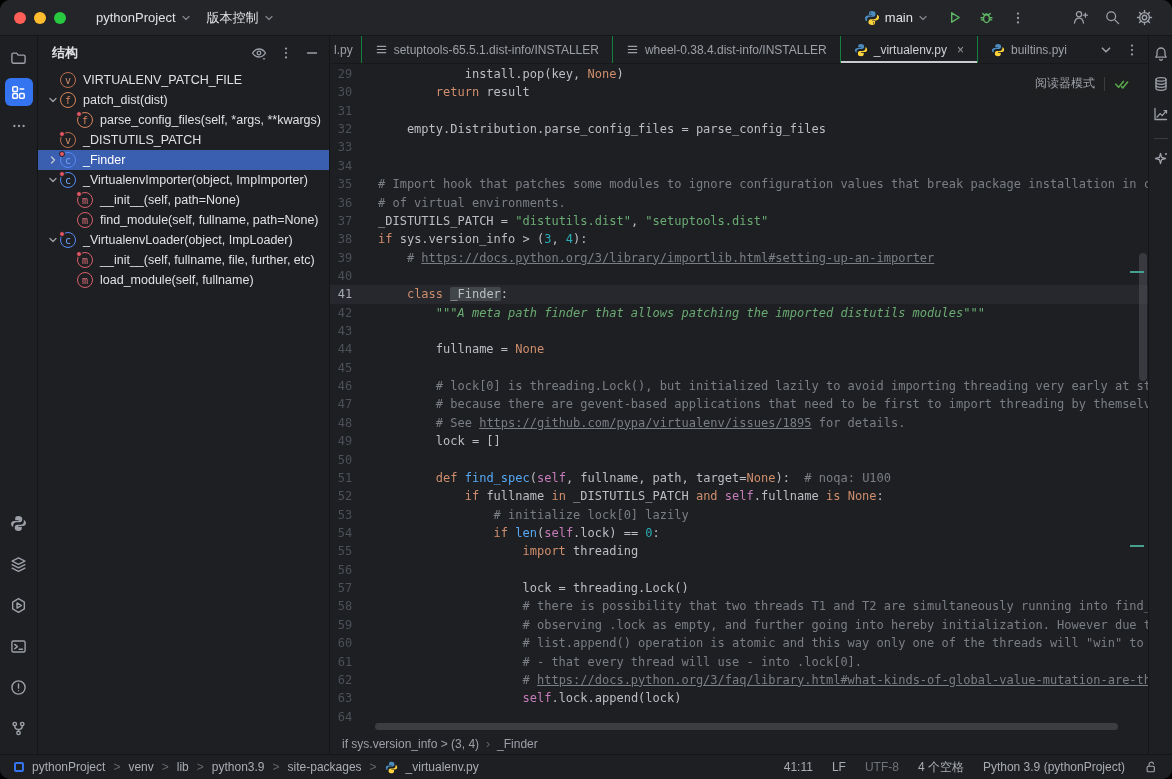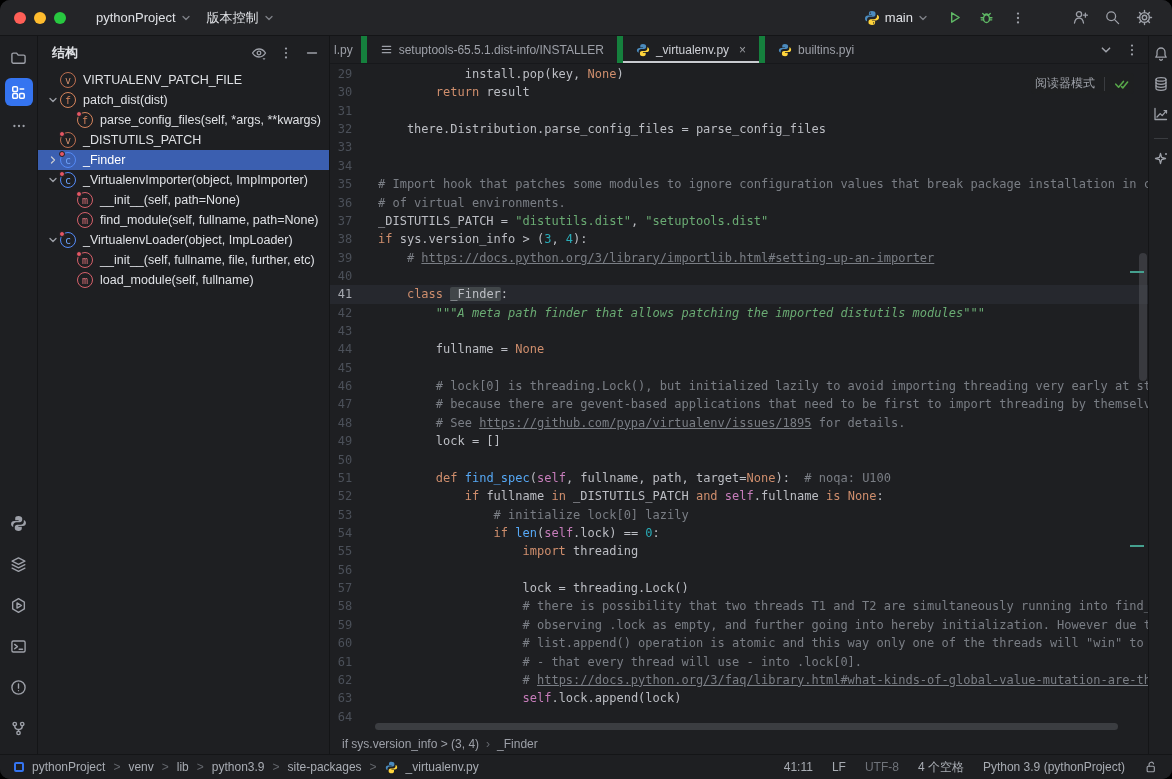--- a/index.html
+++ b/index.html
@@ -47,21 +47,21 @@
                background:#e55765; border:1px solid #1e1f22; }
   .k-v { border:1.2px solid #bc6e50; color:#cf8e6d; }
   .k-f { border:1.2px solid #d6845c; color:#d6845c; }
   .k-c { border:1.2px solid #548af7; color:#6ea2f8; }
   .k-m { border:1.2px solid #d6606a; color:#e07078; }
 
   
   .editor-col { flex:1; min-width:0; display:flex; flex-direction:column; background:#1e1f22; }
   .tabbar { height:28px; flex:none; display:flex; align-items:stretch; font-size:12px; color:#9da0a8;
             border-bottom:1px solid #17181b; }
-  .tab { display:flex; align-items:center; gap:6px; padding:0 13px; border-right:6px solid #15803d;
+  .tab { display:flex; align-items:center; gap:6px; padding:0 13px; border-right:1px solid #15803d;
          position:relative; white-space:nowrap; }
   .tab.partial { padding:0 8px 0 4px; }
   .tab.active { color:#ced0d6; }
   .tab.active::after { content:""; position:absolute; left:0; right:0; bottom:0; height:2px; background:#c9cbd0; }
   .tab .close { margin-left:4px; opacity:.7; font-size:12px; }
   .tab-ctrls { margin-left:auto; display:flex; align-items:center; gap:2px; padding-right:4px; }
 
   .editor { flex:1; position:relative; overflow:hidden;
             font-family:"DejaVu Sans Mono", monospace; font-size:12px; }
   #code { position:absolute; top:1px; left:0; right:0; }
@@ -349,20 +349,26 @@
       <div class="tabbar">
         <div class="tab partial">
           <span>l.py</span>
         </div>
         <div class="tab">
           <svg class="icon-gray" width="13" height="13" viewBox="0 0 14 14">
               <path d="M2.5 3.6h9M2.5 7h9M2.5 10.4h9"></path>
             </svg>
           <span>setuptools-65.5.1.dist-info/INSTALLER</span>
         </div>
+        <div class="tab">
+          <svg class="icon-gray" width="13" height="13" viewBox="0 0 14 14">
+              <path d="M2.5 3.6h9M2.5 7h9M2.5 10.4h9"></path>
+            </svg>
+          <span>wheel-0.38.4.dist-info/INSTALLER</span>
+        </div>
         <div class="tab active">
           <svg width="14" height="14" viewBox="0 0 16 16">
             <path fill="#4b8bbe" d="M7.9 1c-1.9 0-3 .8-3 2.2V5h3.2v.6H3.9C2.2 5.6 1 6.7 1 8.4c0 1.3.7 2.4 2 2.8V9.7c0-1.6 1.4-2.9 3-2.9h3.2c1.3 0 2.3-1 2.3-2.3V3.2C11.5 1.9 10 1 7.9 1z"></path>
             <path fill="#ffd43b" d="M8.1 15c1.9 0 3-.8 3-2.2V11H7.9v-.6h4.2c1.7 0 2.9-1.1 2.9-2.8 0-1.3-.7-2.4-2-2.8v1.5c0 1.6-1.4 2.9-3 2.9H6.8c-1.3 0-2.3 1-2.3 2.3v1.3C4.5 14.1 6 15 8.1 15z"></path>
           </svg>
           <span>_virtualenv.py</span>
           <span class="close">×</span>
         </div>
         <div class="tab" style="border-right:none">
           <svg width="14" height="14" viewBox="0 0 16 16">
@@ -387,21 +393,21 @@
               </svg>
           </div>
         </div>
       </div>
 
       <div class="editor">
         <div id="code">
             <div class="cline"><span class="gut">29</span><span class="ct"><span class="tk-d">            install.pop(key, </span><span class="tk-k">None</span><span class="tk-d">)</span></span></div>
             <div class="cline"><span class="gut">30</span><span class="ct"><span class="tk-d">        </span><span class="tk-k">return</span><span class="tk-d"> result</span></span></div>
             <div class="cline"><span class="gut">31</span><span class="ct"></span></div>
-            <div class="cline"><span class="gut">32</span><span class="ct"><span class="tk-d">    there.Distribution.parse_config_files = parse_config_files</span></span></div>
+            <div class="cline"><span class="gut">32</span><span class="ct"><span class="tk-d">    empty.Distribution.parse_config_files = parse_config_files</span></span></div>
             <div class="cline"><span class="gut">33</span><span class="ct"></span></div>
             <div class="cline"><span class="gut">34</span><span class="ct"></span></div>
             <div class="cline"><span class="gut">35</span><span class="ct"><span class="tk-c"># Import hook that patches some modules to ignore configuration values that break package installation in case</span></span></div>
             <div class="cline"><span class="gut">36</span><span class="ct"><span class="tk-c"># of virtual environments.</span></span></div>
             <div class="cline"><span class="gut">37</span><span class="ct"><span class="tk-d">_DISTUTILS_PATCH = </span><span class="tk-s">"distutils.dist"</span><span class="tk-d">, </span><span class="tk-s">"setuptools.dist"</span></span></div>
             <div class="cline"><span class="gut">38</span><span class="ct"><span class="tk-k">if</span><span class="tk-d"> sys.version_info &gt; (</span><span class="tk-n">3</span><span class="tk-d">, </span><span class="tk-n">4</span><span class="tk-d">):</span></span></div>
             <div class="cline"><span class="gut">39</span><span class="ct"><span class="tk-c">    # </span><span class="tk-lk">https://docs.python.org/3/library/importlib.html#setting-up-an-importer</span></span></div>
             <div class="cline"><span class="gut">40</span><span class="ct"></span></div>
             <div class="cline current"><span class="gut">41</span><span class="ct"><span class="tk-d">    </span><span class="tk-k">class</span><span class="tk-d"> </span><span class="tk-hl">_Finder</span><span class="tk-d">:</span></span></div>
             <div class="cline"><span class="gut">42</span><span class="ct"><span class="tk-ds">        """A meta path finder that allows patching the imported distutils modules"""</span></span></div>

